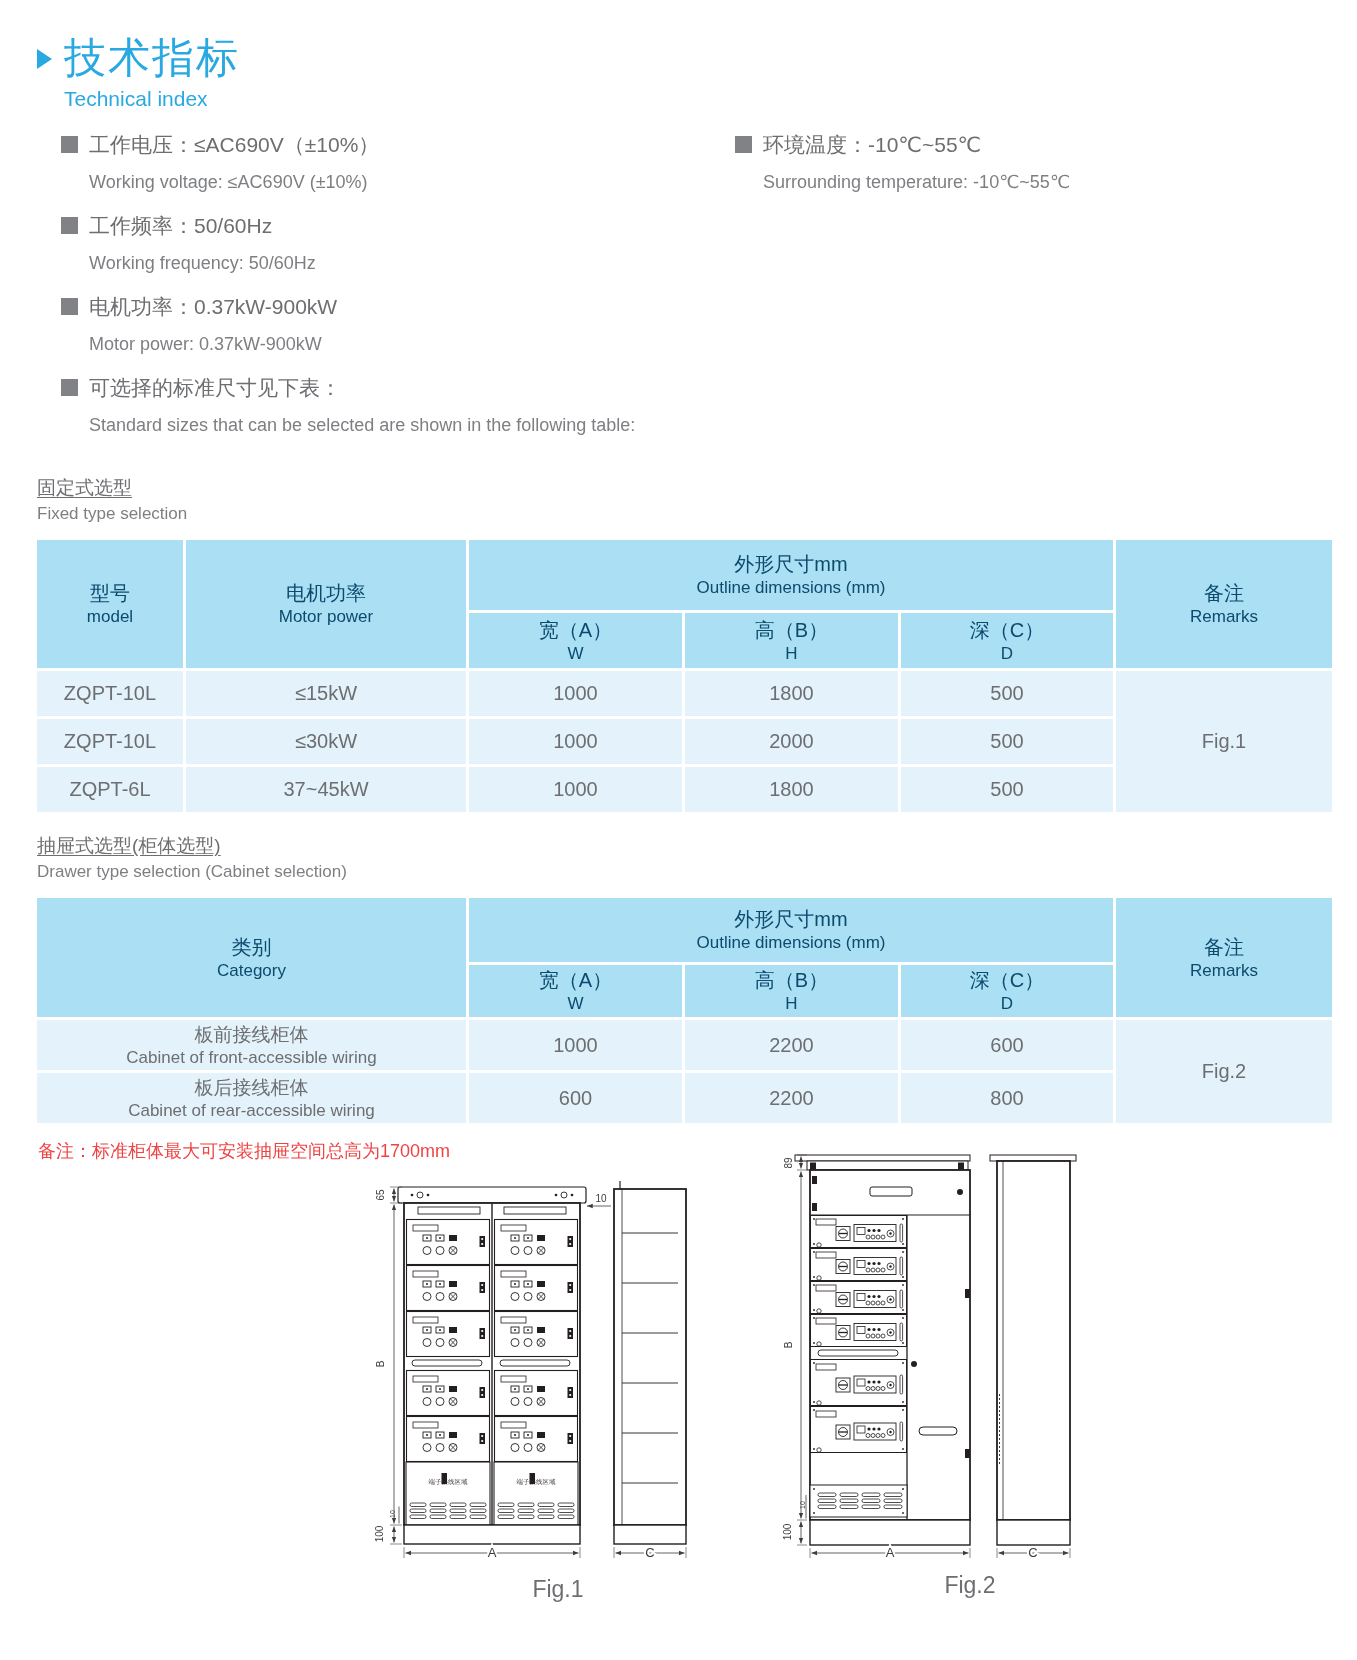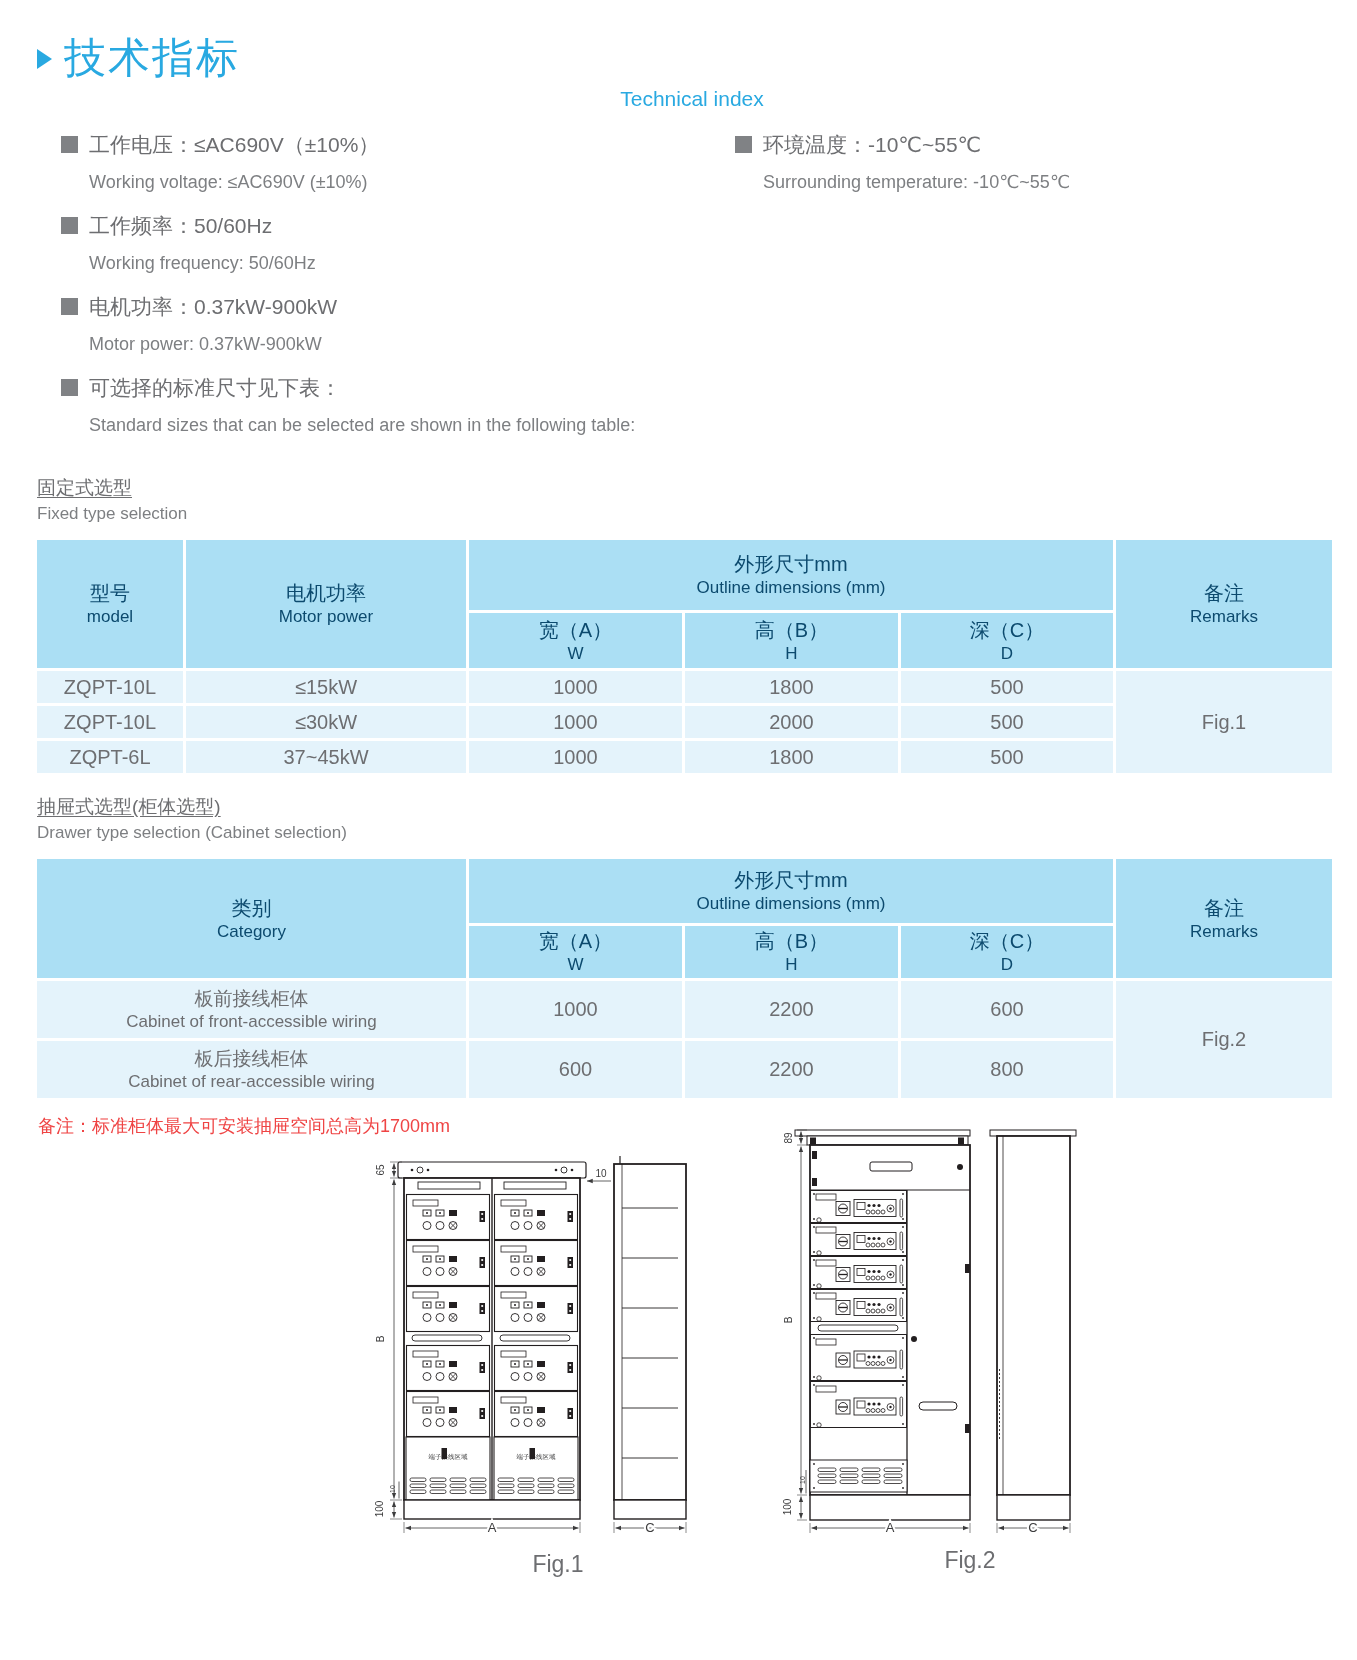--- a/index.html
+++ b/index.html
@@ -6,21 +6,21 @@
   html,body { width:1357px; height:1660px; background:#ffffff; overflow:hidden;
     font-family:"Liberation Sans","DejaVu Sans",sans-serif; color:#6d6e71; }
   .page { width:1357px; height:1660px; padding:0 37px; position:relative; }
 
   
   .title-row { display:flex; align-items:center; margin-top:36px; }
   .tri { width:0; height:0; border-left:15px solid #29a9e1;
          border-top:10px solid transparent; border-bottom:10px solid transparent; margin-top:2px; }
   .title-zh { font-size:42px; line-height:44px; color:#29a9e1; font-weight:400;
               letter-spacing:2px; margin-left:12px; }
-  .title-en { font-size:21px; line-height:24px; color:#29a9e1; margin-left:27px; margin-top:7px;text-align:center; }
+  .title-en { font-size:21px; line-height:24px; color:#29a9e1; margin-left:27px; margin-top:7px; }
 
   
   .specs { display:flex; margin-top:22px; padding-left:24px; }
   .spec-col-left { width:674px; flex:none; }
   .spec-col-right { flex:1; }
   .spec-item { margin-bottom:21px; }
   .spec-item.gap-top { margin-top:10px; }
   .spec-zh { display:flex; align-items:flex-start; font-size:21px; line-height:24px; color:#6d6e71; }
   .bullet { width:17px; height:17px; background:#808285; flex:none; margin:3px 11px 0 0; }
   .spec-en { font-size:18px; line-height:21px; color:#7d7f82; margin-top:15px; margin-left:28px; }
@@ -33,24 +33,24 @@
   
   table { border-collapse:separate; border-spacing:3px; table-layout:fixed;
           width:1286px; margin-top:13px; margin-left:-3px; }
   th, td { text-align:center; vertical-align:middle; font-weight:normal; padding:0; }
   thead th { background:#abdff4; color:#0c4a6e; }
   tbody td { background:#e4f3fb; color:#6d6e71; font-size:20px; }
   .czh { display:block; font-size:20px; line-height:26px; }
   .cen { display:block; font-size:17px; line-height:22px; }
   .t1 .hr1 th { height:70px; }
   .t1 .hr2 th { height:55px; }
-  .t1 tbody td { height:32px; }
+  .t1 tbody td { height:45px; }
   .t2 .hr1 th { height:64px; }
   .t2 .hr2 th { height:52px; }
-  .t2 tbody td { height:57px; }
+  .t2 tbody td { height:50px; }
   .cat .czh { font-size:19px; line-height:24px; }
   .cat .cen { font-size:17px; line-height:21px; }
 
   
   .note { margin-top:14px; padding-left:1px; }
   .note-zh { font-size:18px; line-height:22px; color:#ef4444; }
   .note-en { font-size:17px; line-height:21px; color:#7d7f82; margin-top:5px; }
 
   
   .figures { position:relative; height:473px; }

